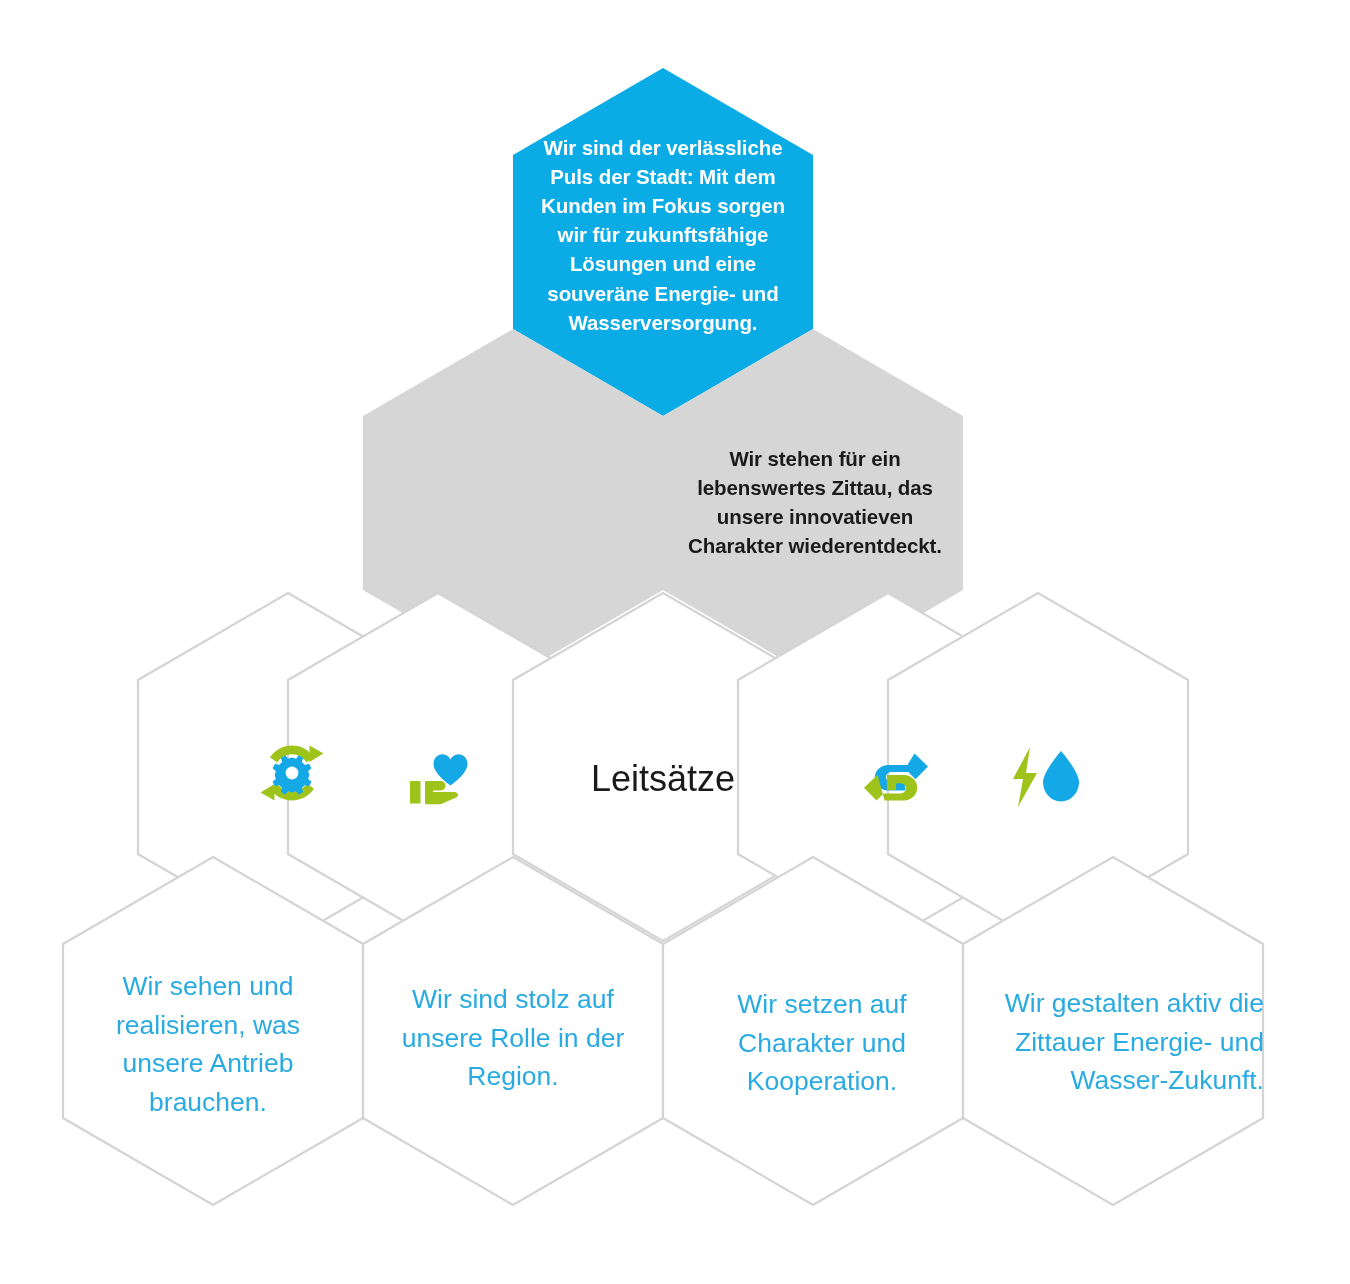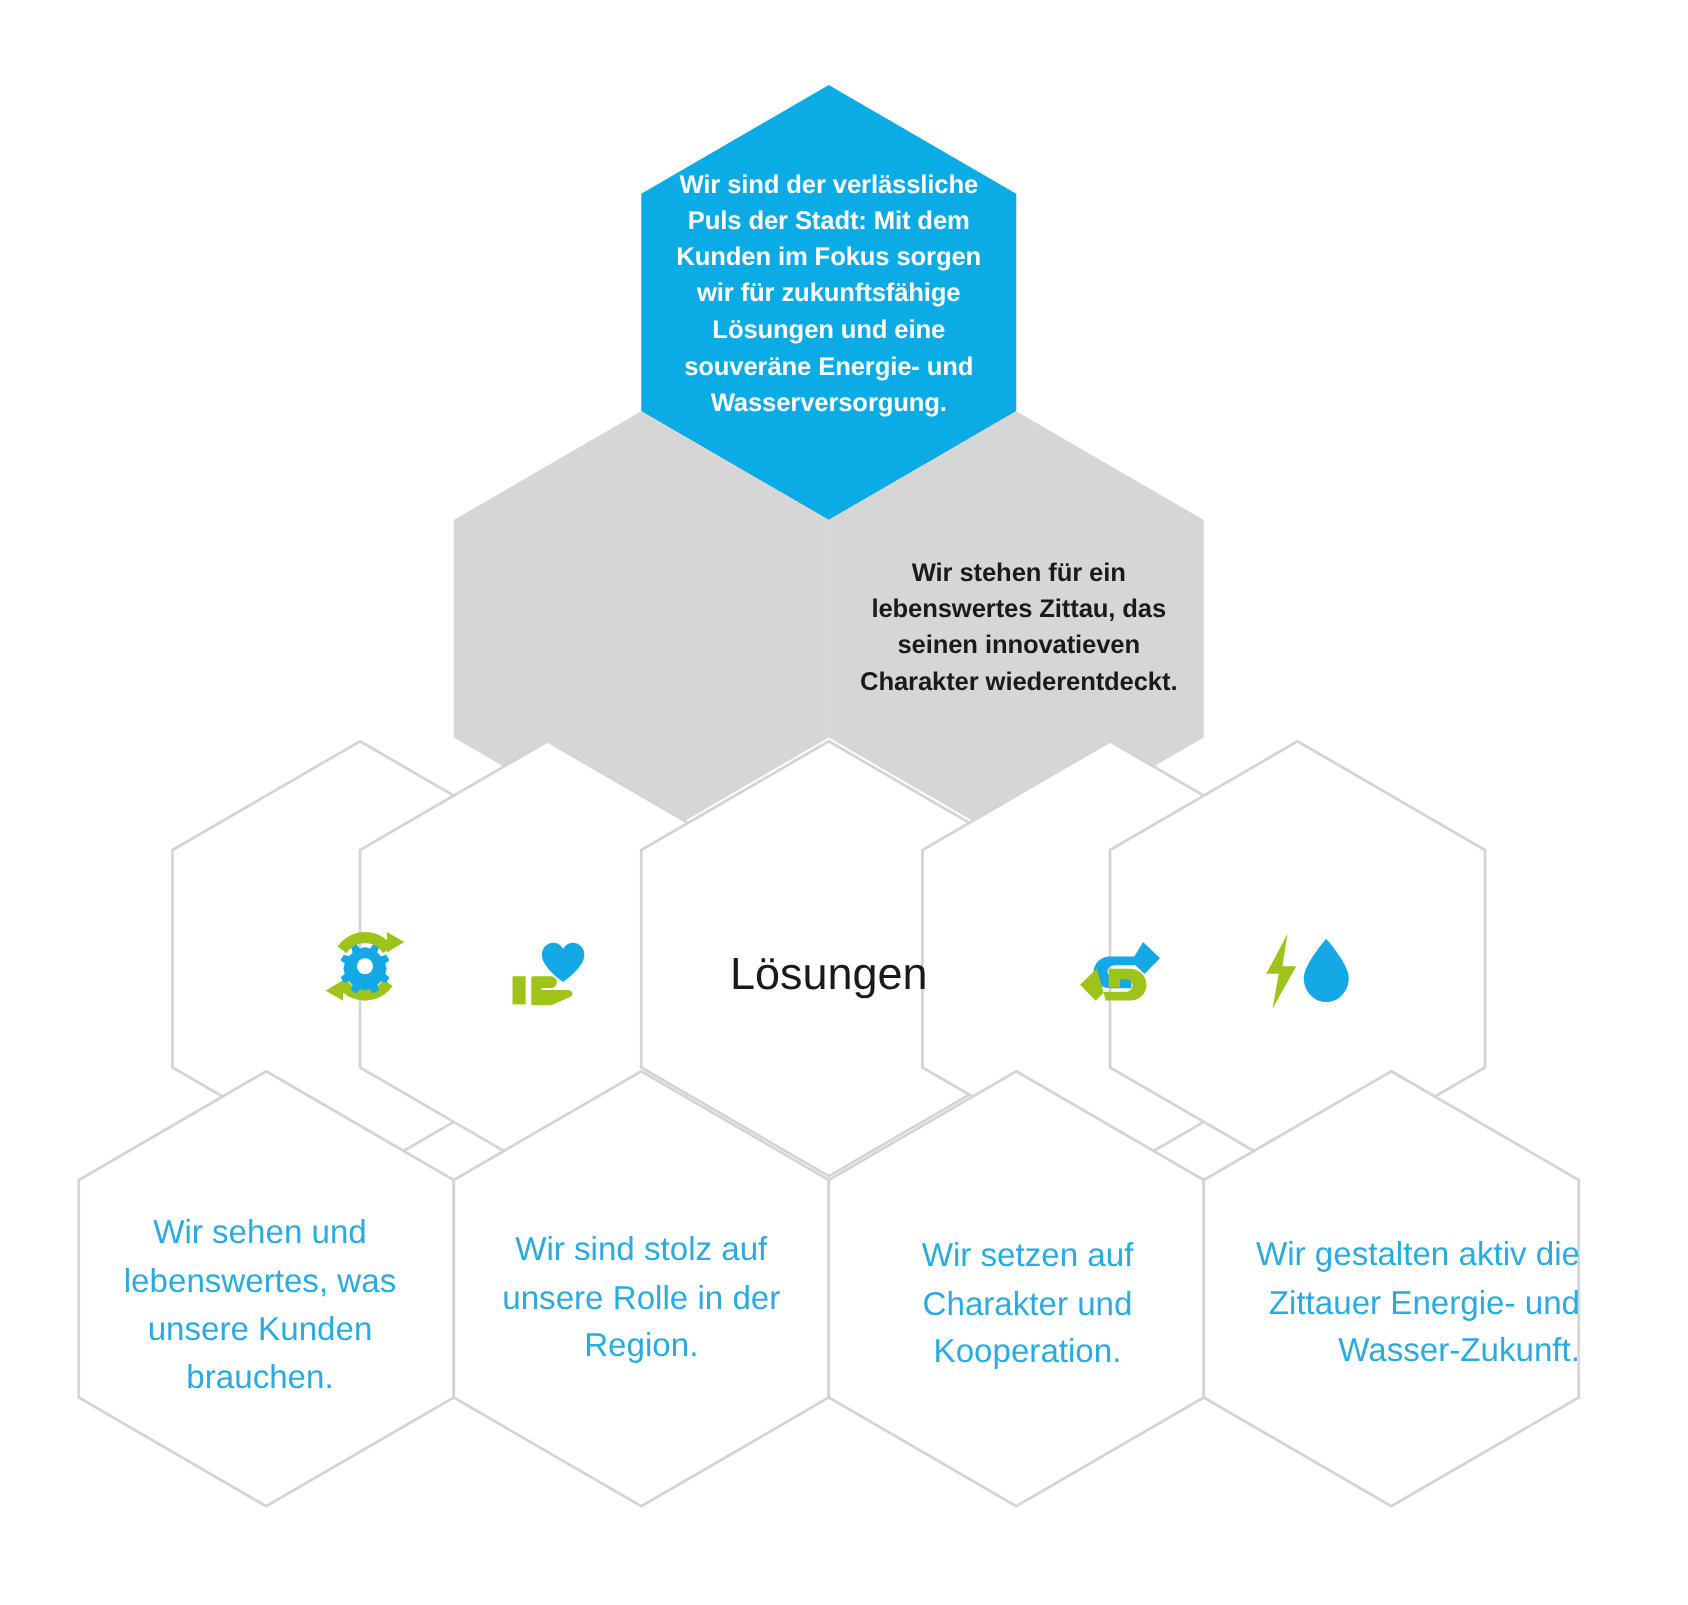--- a/index.html
+++ b/index.html
@@ -97,25 +97,25 @@
 
     <polygon class="hex-outline" points="213,857 363,944 363,1118 213,1205 63,1118 63,944"></polygon>
     <polygon class="hex-outline" points="513,857 663,944 663,1118 513,1205 363,1118 363,944"></polygon>
     <polygon class="hex-outline" points="813,857 963,944 963,1118 813,1205 663,1118 663,944"></polygon>
     <polygon class="hex-outline" points="1113,857 1263,944 1263,1118 1113,1205 963,1118 963,944"></polygon>
   </svg>
 
   <div class="cell-text t-statement-blue" style="left:663px; top:235px;">Wir sind der verlässliche Puls der Stadt: Mit dem Kunden im Fokus sorgen wir für zukunftsfähige Lösungen und eine souveräne Energie- und Wasserversorgung.</div>
 
 
-  <div class="cell-text t-statement-gray" style="left:815px; top:502px;">Wir stehen für ein lebenswertes Zittau, das seinen innovatieven Charakter wiederentdeckt.</div>
+  <div class="cell-text t-statement-gray" style="left:815px; top:502px;">Wir stehen für ein lebenswertes Zittau, das unsere innovatieven Charakter wiederentdeckt.</div>
 
-  <div class="cell-text t-heading" style="left:663px; top:779px;">Lösungen</div>
+  <div class="cell-text t-heading" style="left:663px; top:779px;">Leitsätze</div>
 
-  <div class="cell-text t-principle" style="left:208px; top:1044px;">Wir sehen und lebenswertes, was unsere Kunden brauchen.</div>
+  <div class="cell-text t-principle" style="left:208px; top:1044px;">Wir sehen und realisieren, was unsere Antrieb brauchen.</div>
 
   <div class="cell-text t-principle" style="left:513px; top:1038px;">Wir sind stolz auf unsere Rolle in der Region.</div>
 
   <div class="cell-text t-principle" style="left:822px; top:1043px;">Wir setzen auf Charakter und Kooperation.</div>
 
   <div class="cell-text t-principle" style="left:1133px; top:1042px;text-align:right;">Wir gestalten aktiv die Zittauer Energie- und Wasser-Zukunft.</div>
 
   <div class="icon-wrap" style="left:292px; top:773px;">
     <svg width="74" height="72" viewBox="0 0 74 72" aria-hidden="true">
 

